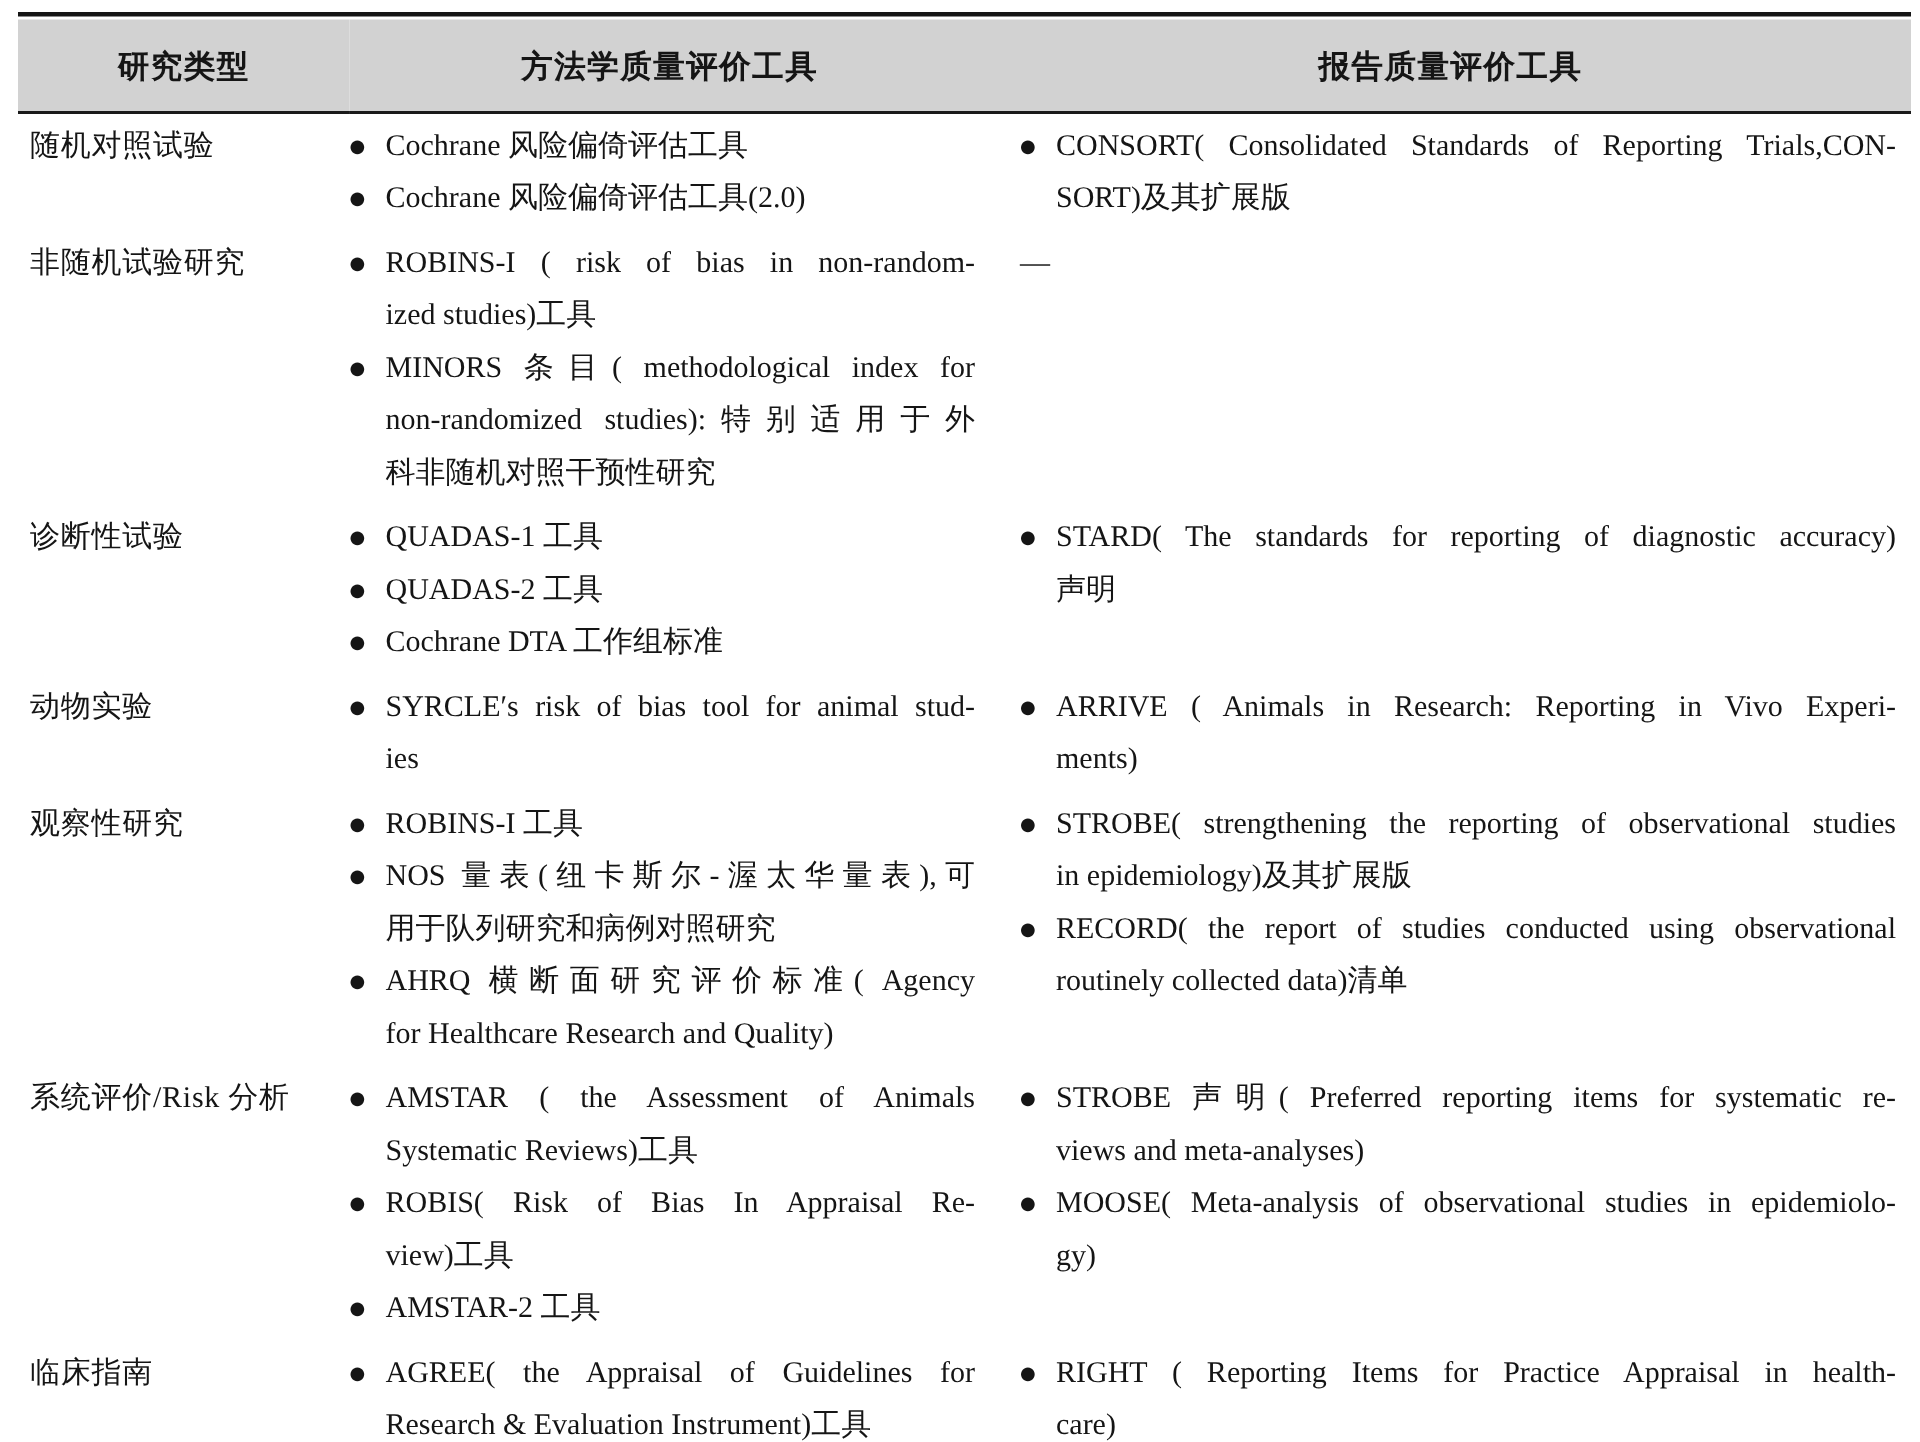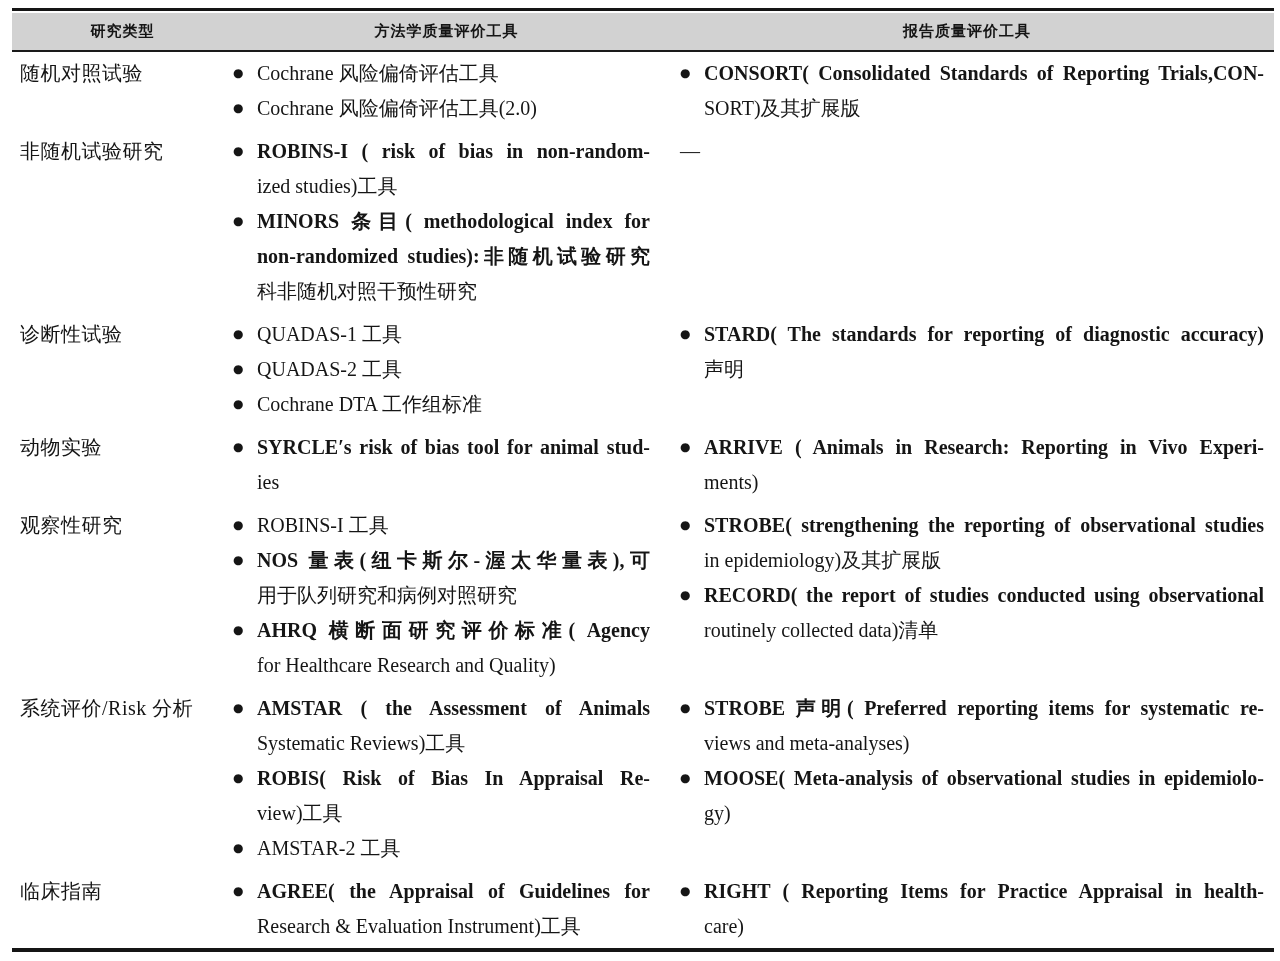--- a/index.html
+++ b/index.html
@@ -32,23 +32,23 @@
   }
   .qa-table col.c-type   { width: 221px; }
   .qa-table col.c-method { width: 427px; }
   .qa-table col.c-report { width: 614px; }
 
   .qa-table thead th {
     background: #d2d2d2;
     border-bottom: 2px solid #1a1a1a;
     font-family: "Liberation Sans", "DejaVu Sans", sans-serif;
     font-weight: bold;
-    font-size: 15px;
+    font-size: 21px;
     height: 37px;
-    padding: 0;
+    padding: 12px;
     text-align: center;
     vertical-align: middle;
     letter-spacing: 1px;
   }
 
   .qa-table tbody td {
     vertical-align: top;
     padding-top: 4px;
     padding-bottom: 4px;
     font-size: 20px;
@@ -82,21 +82,20 @@
   }
   .line {
     display: block;
     height: 35px;
     overflow: hidden;
   }
   
   .line.fill {
     text-align: justify;
     text-align-last: justify;
-    font-weight: bold;
   }
   .empty-marker {
     line-height: 35px;
   }
 </style>
 </head>
 <body>
 
 <div class="page">
   <div class="figure">
@@ -138,21 +137,21 @@
             <td class="col-type"><span>非随机试验研究</span></td>
             <td class="col-method">
               <div class="tool-item">
                 <span class="bullet">●</span>
                 <span class="line fill">ROBINS-I ( risk of bias in non-random-</span>
                 <span class="line">ized studies)工具</span>
               </div>
               <div class="tool-item">
                 <span class="bullet">●</span>
                 <span class="line fill">MINORS 条目( methodological index for</span>
-                <span class="line fill">non-randomized studies):非随机试验研究</span>
+                <span class="line fill">non-randomized studies):特别适用于外</span>
                 <span class="line">科非随机对照干预性研究</span>
               </div>
             </td>
             <td class="col-report">
               <div class="empty-marker">—</div>
             </td>
           </tr>
           <tr>
             <td class="col-type"><span>诊断性试验</span></td>
             <td class="col-method">

